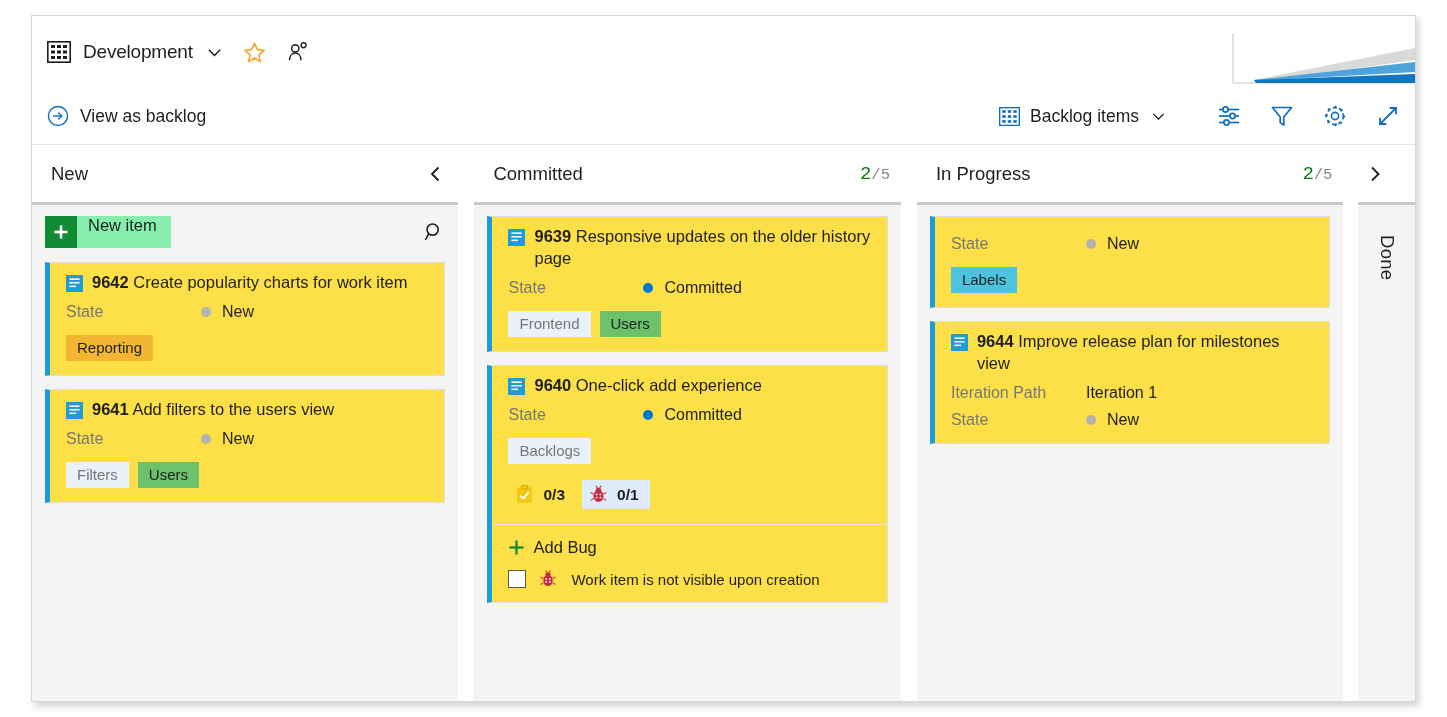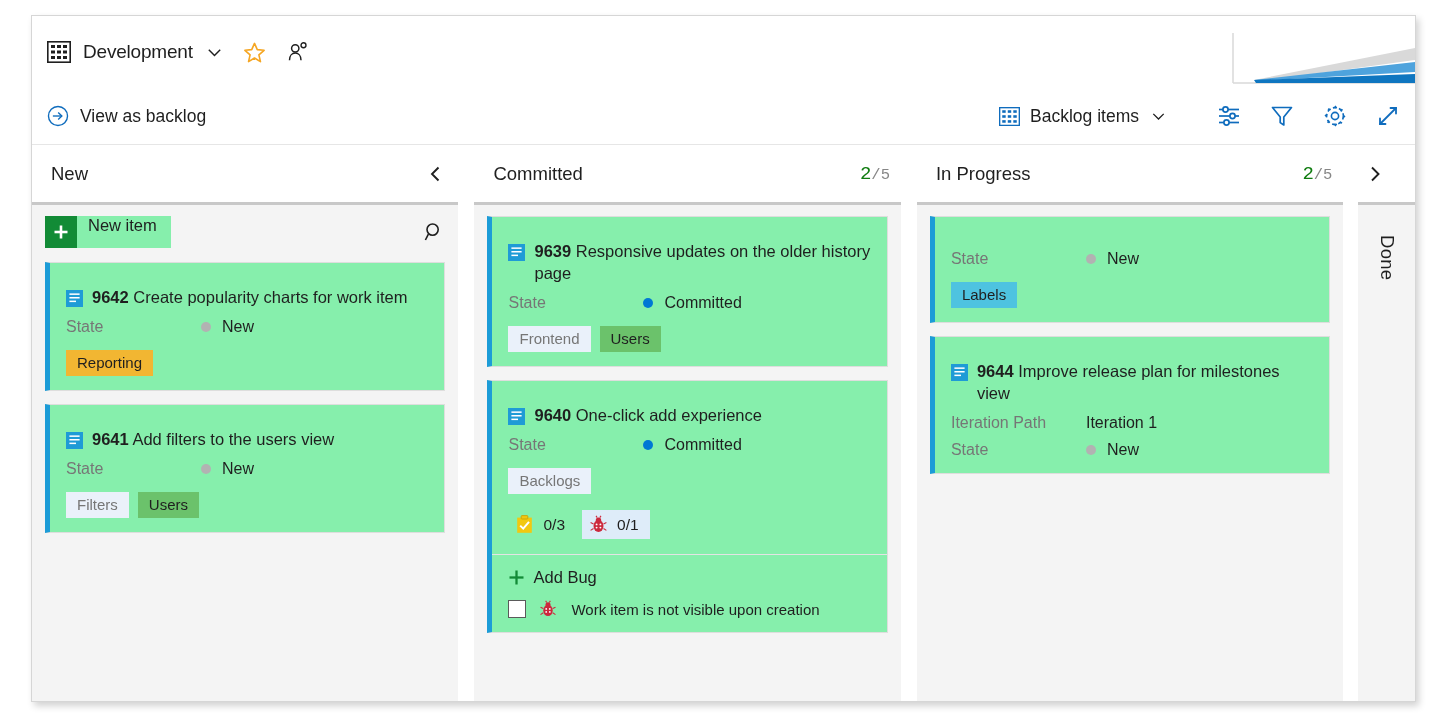--- a/index.html
+++ b/index.html
@@ -126,25 +126,25 @@
     background: #128b36;
     display: flex; align-items: center; justify-content: center;
     flex: none;
   }
   .plus-box svg { width: 18px; height: 18px; }
   .newitem-label { font-size: 16.5px; color: #1f1f1f; padding: 0 14px 0 11px; white-space: nowrap; }
   .search-icon { margin-left: auto; width: 22px; height: 22px; cursor: pointer; flex: none; }
 
   
   .card {
-    background: #86efac;
+    background: #fde047;
     border: 1px solid #dededd;
     border-left: 5px solid #1c9cd7;
     margin-bottom: 13px;
-    padding: 24px 14px 14px 16px;
+    padding: 9px 14px 14px 16px;
     position: relative;
   }
   .card-title-row {
     display: flex; align-items: flex-start;
     margin-bottom: 3px;
   }
   .wi-icon { width: 17px; height: 17px; flex: none; margin-top: 3px; margin-right: 9px; }
   .card-title {
     font-size: 16.5px; color: #1f1f1f; line-height: 1.33;
   }
@@ -185,21 +185,21 @@
   .tag-plain { background: #eaf1fa; color: #767676; }
 
   .counter-row { display: flex; align-items: center; gap: 6px; margin-top: 16px; }
   .counter {
     display: flex; align-items: center;
     padding: 5px 11px 5px 7px;
     cursor: pointer;
   }
   .counter.active { background: #deecf9; }
   .counter svg { width: 19px; height: 19px; flex: none; margin-right: 9px; }
-  .counter-text { font-size: 15.5px; color: #1f1f1f; }
+  .counter-text { font-size: 15.5px; color: #1f1f1f; font-weight: bold; }
 
   .card-divider {
     border-top: 1px solid #e4e4e4;
     margin: 15px -14px 0 -16px;
   }
   .addbug-row {
     display: flex; align-items: center;
     margin-top: 13px;
     cursor: pointer;
   }

